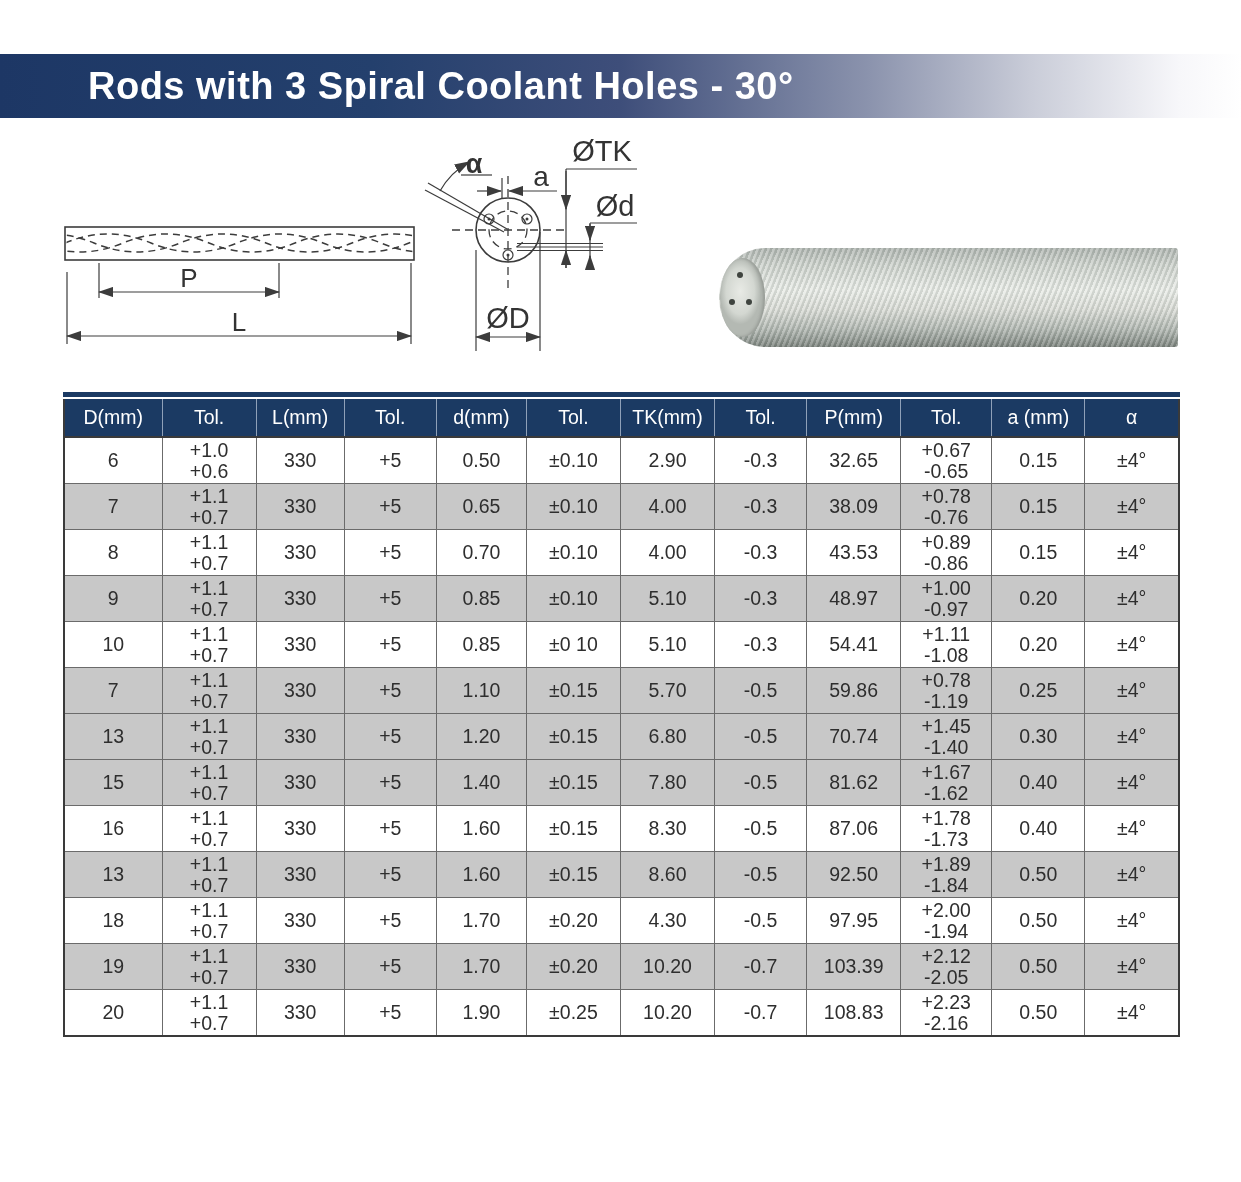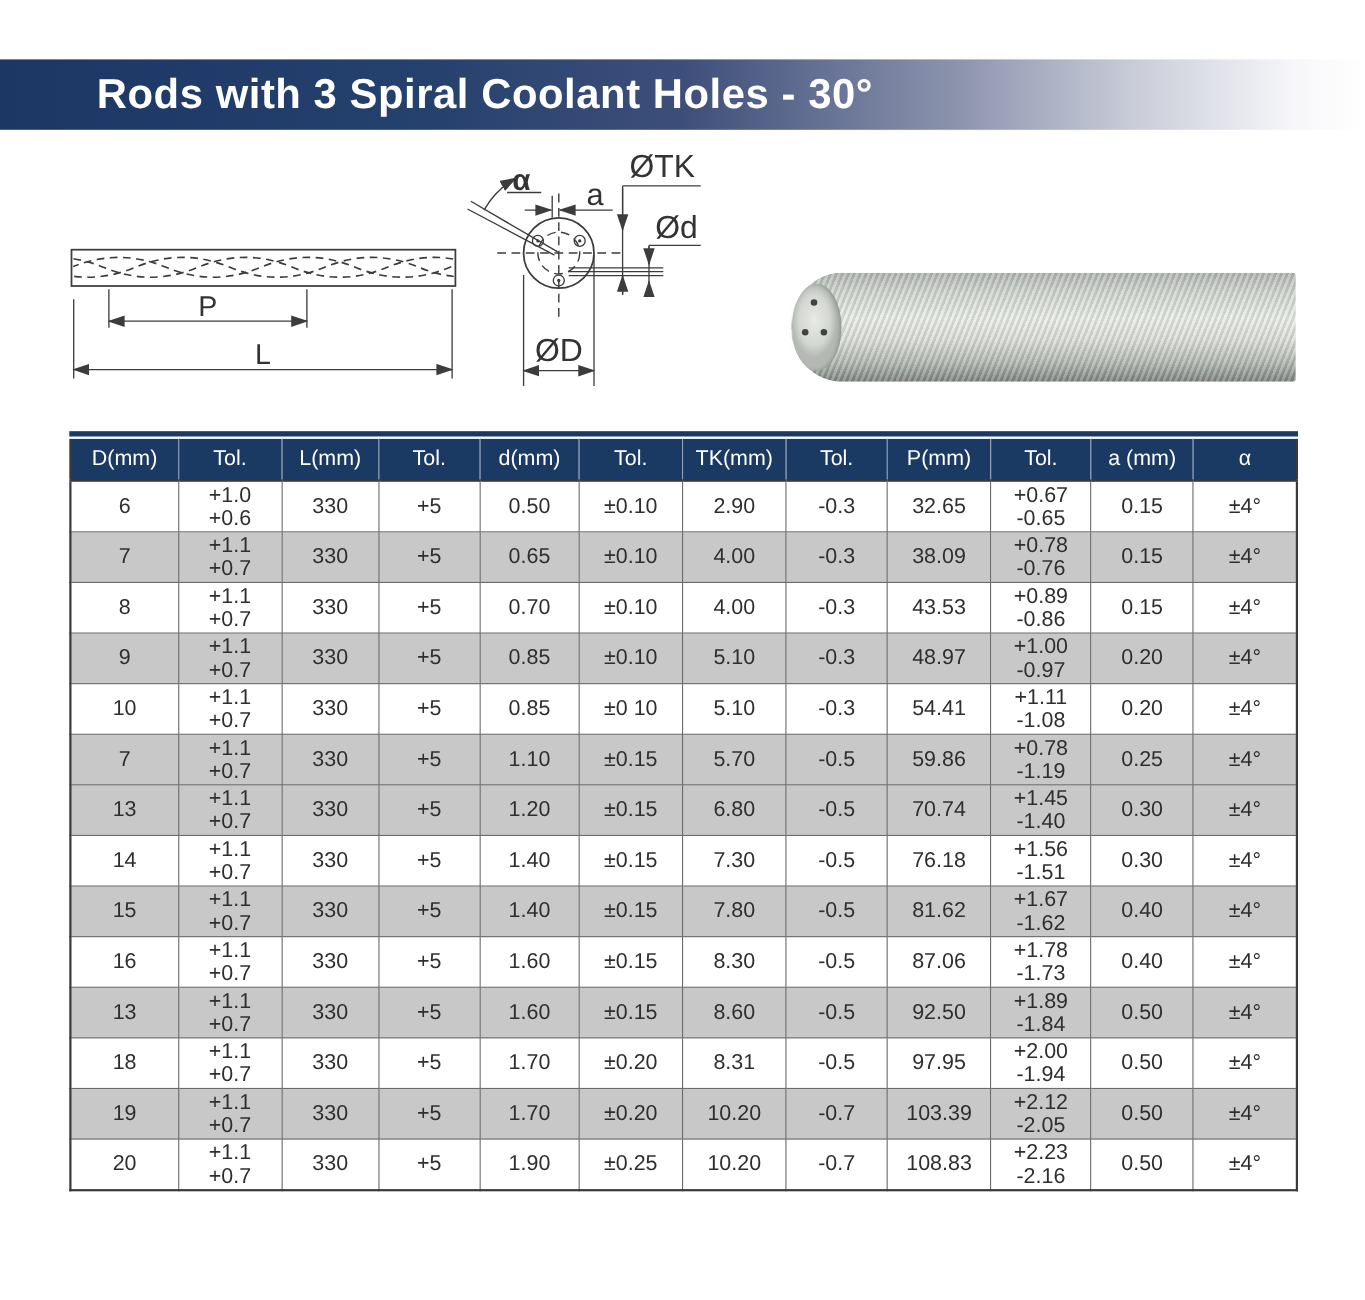--- a/index.html
+++ b/index.html
@@ -307,36 +307,20 @@
             <td>1.20</td>
             <td>±0.15</td>
             <td>6.80</td>
             <td>-0.5</td>
             <td>70.74</td>
             <td>+1.45
 -1.40</td>
             <td>0.30</td>
             <td>±4°</td>
           </tr>
-          <tr>
-            <td>14</td>
-            <td>+1.1
-+0.7</td>
-            <td>330</td>
-            <td>+5</td>
-            <td>1.40</td>
-            <td>±0.15</td>
-            <td>7.30</td>
-            <td>-0.5</td>
-            <td>76.18</td>
-            <td>+1.56
--1.51</td>
-            <td>0.30</td>
-            <td>±4°</td>
-          </tr>
           <tr class="alt">
             <td>15</td>
             <td>+1.1
 +0.7</td>
             <td>330</td>
             <td>+5</td>
             <td>1.40</td>
             <td>±0.15</td>
             <td>7.80</td>
             <td>-0.5</td>
@@ -379,21 +363,21 @@
             <td>±4°</td>
           </tr>
           <tr>
             <td>18</td>
             <td>+1.1
 +0.7</td>
             <td>330</td>
             <td>+5</td>
             <td>1.70</td>
             <td>±0.20</td>
-            <td>8.31</td>
+            <td>4.30</td>
             <td>-0.5</td>
             <td>97.95</td>
             <td>+2.00
 -1.94</td>
             <td>0.50</td>
             <td>±4°</td>
           </tr>
           <tr class="alt">
             <td>19</td>
             <td>+1.1

